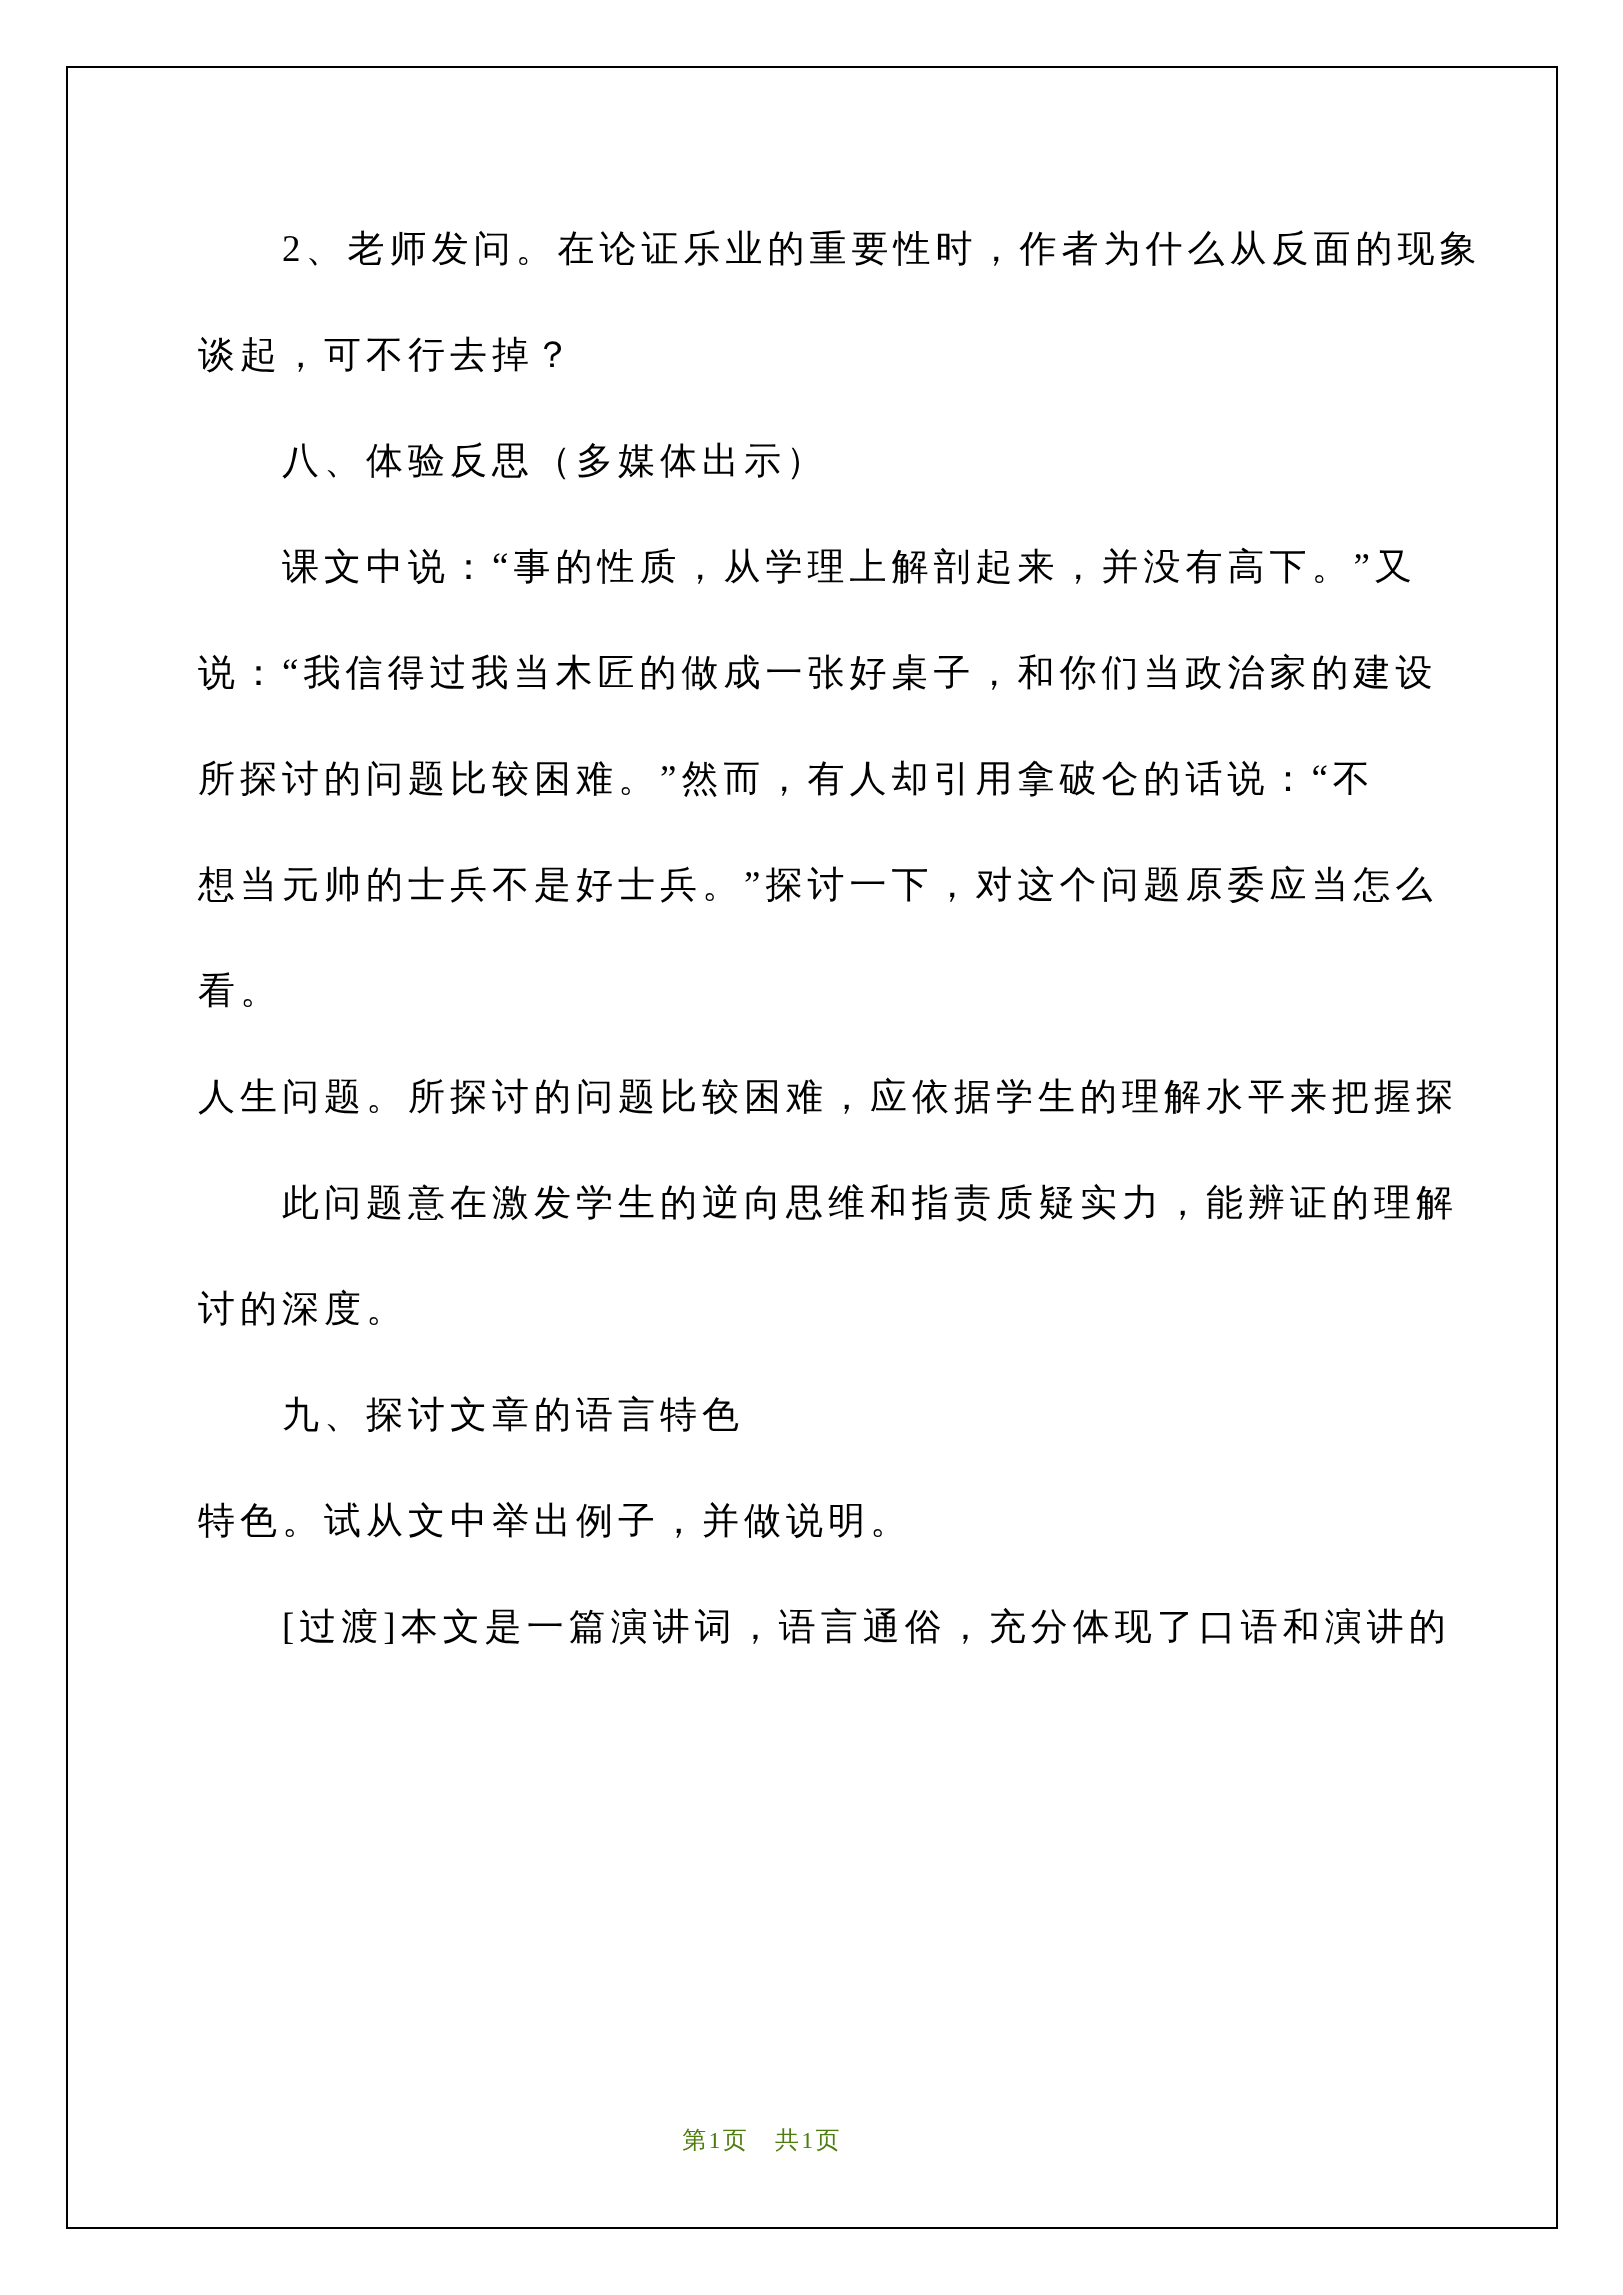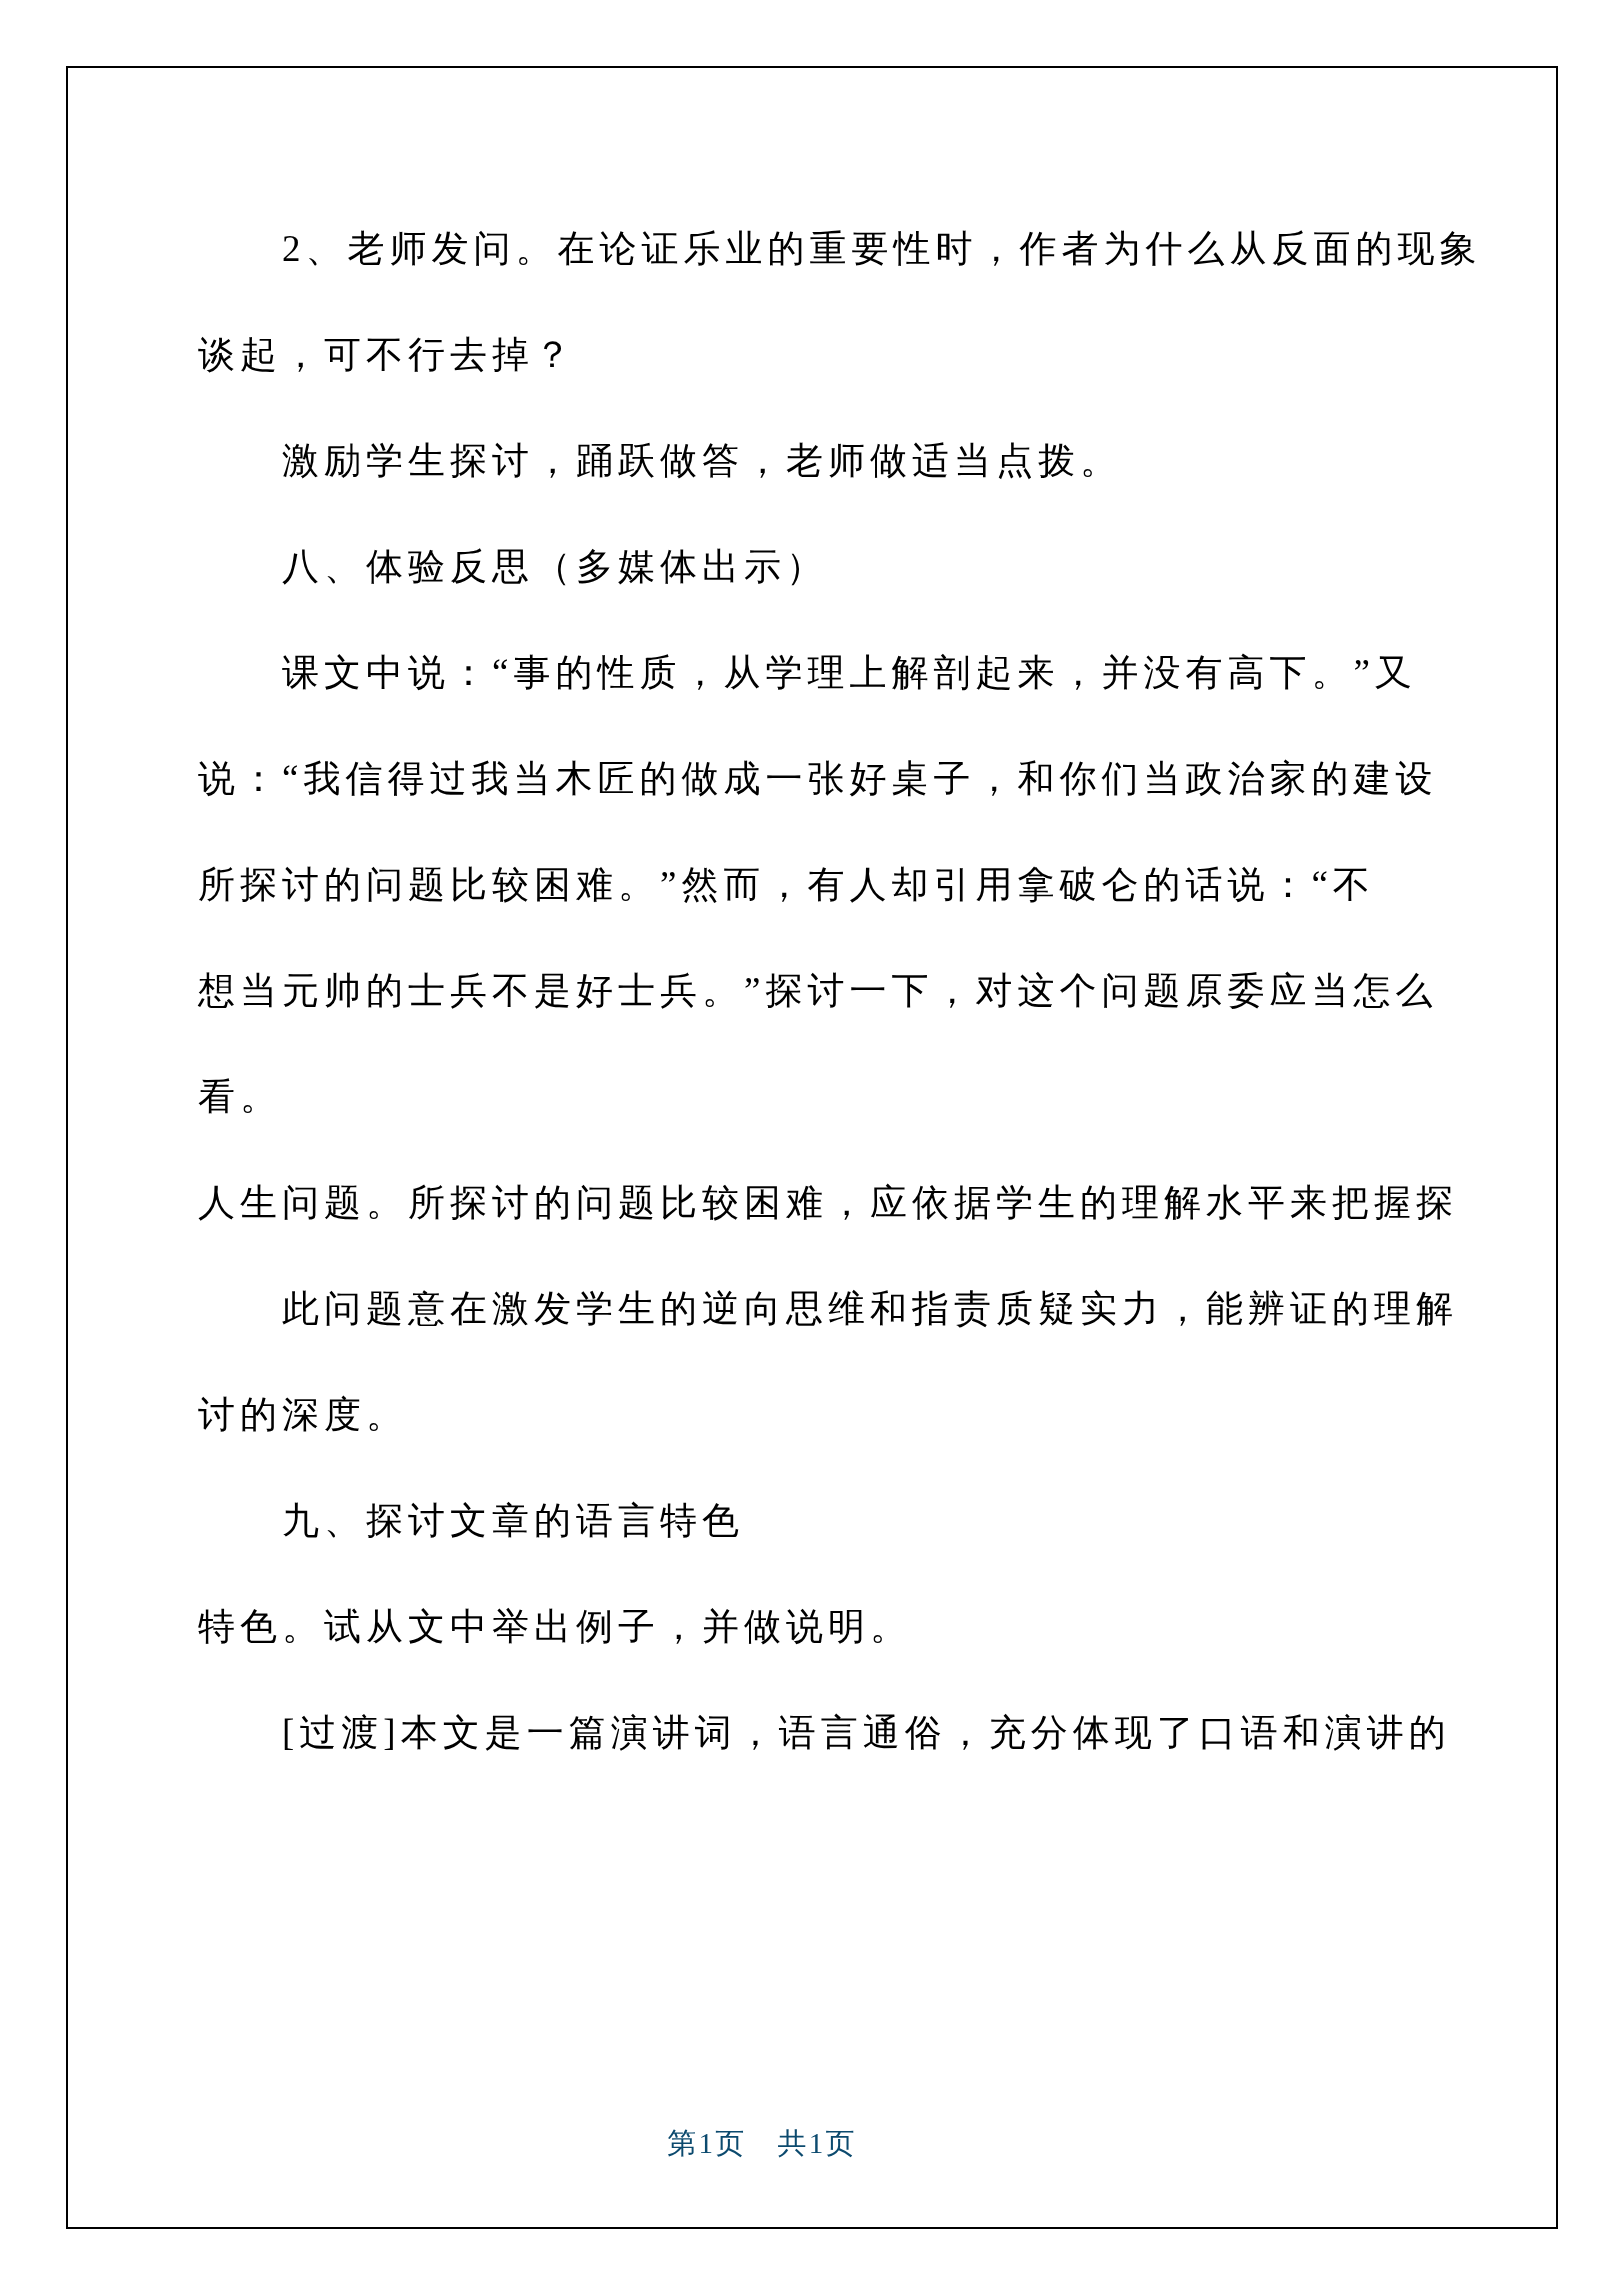--- a/index.html
+++ b/index.html
@@ -40,36 +40,35 @@
     color: #000000;
   }
   .line.indent {
     text-indent: 84px;
   }
   .footer {
     position: absolute;
     left: 762px;
     top: 2124px;
     transform: translateX(-50%);
-    font-size: 29px;
+    font-size: 24px;
     letter-spacing: 2.2px;
     white-space: nowrap;
-    color: #0c4a6e;
+    color: #4d7c0f;
   }
 </style>
 </head>
 <body>
 
 <div class="page">
   <div class="page-border"></div>
 
   <div class="text-block">
     <div class="line indent">2、老师发问。在论证乐业的重要性时，作者为什么从反面的现象</div>
     <div class="line">谈起，可不行去掉？</div>
-    <div class="line indent">激励学生探讨，踊跃做答，老师做适当点拨。</div>
     <div class="line indent">八、体验反思（多媒体出示）</div>
     <div class="line indent">课文中说：“事的性质，从学理上解剖起来，并没有高下。”又</div>
     <div class="line">说：“我信得过我当木匠的做成一张好桌子，和你们当政治家的建设</div>
     <div class="line">所探讨的问题比较困难。”然而，有人却引用拿破仑的话说：“不</div>
     <div class="line">想当元帅的士兵不是好士兵。”探讨一下，对这个问题原委应当怎么</div>
     <div class="line">看。</div>
     <div class="line">人生问题。所探讨的问题比较困难，应依据学生的理解水平来把握探</div>
     <div class="line indent">此问题意在激发学生的逆向思维和指责质疑实力，能辨证的理解</div>
     <div class="line">讨的深度。</div>
     <div class="line indent">九、探讨文章的语言特色</div>

